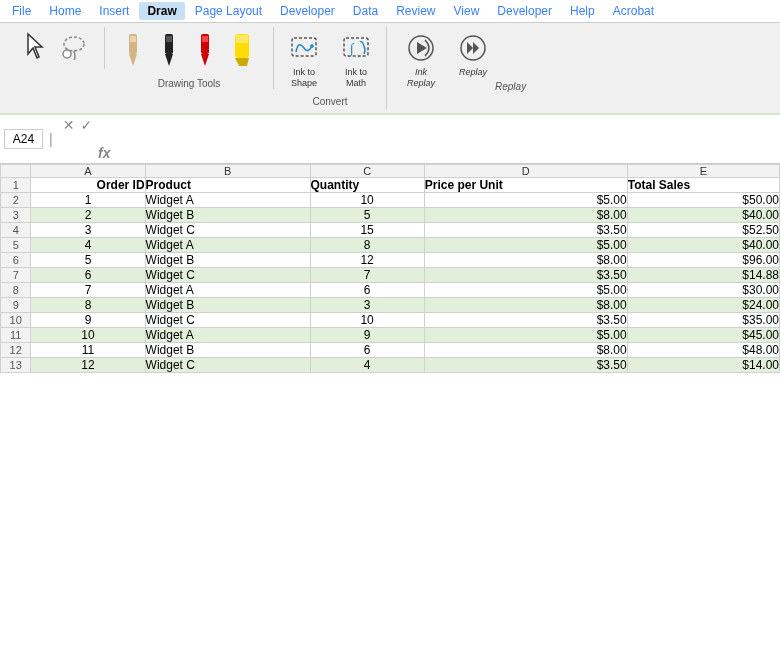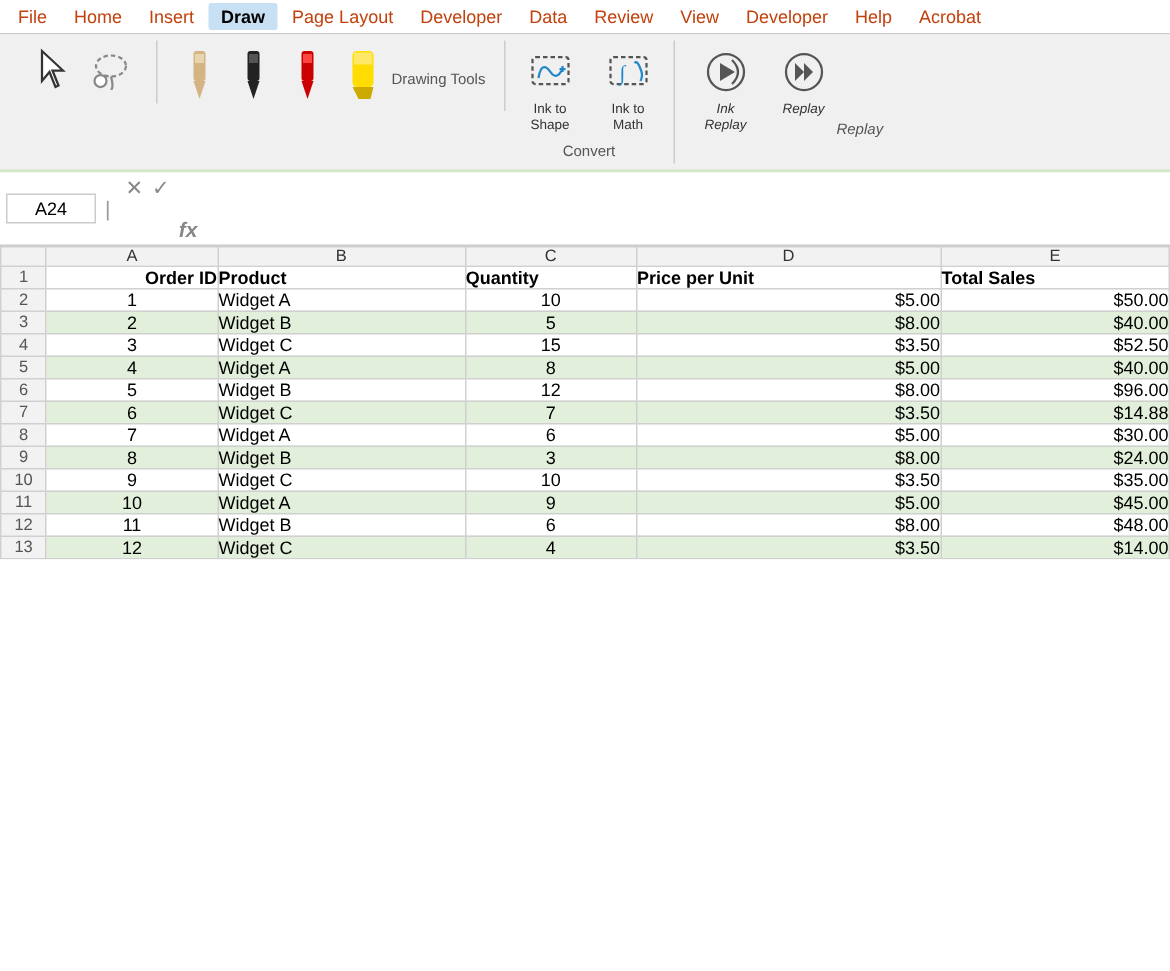--- a/index.html
+++ b/index.html
@@ -10,36 +10,37 @@
       display: flex;
       background: #fff;
       border-bottom: 1px solid #ccc;
       padding: 2px 4px;
       gap: 2px;
     }
     .menu-item {
       padding: 2px 8px;
       cursor: pointer;
       font-size: 12px;
-      color: #c2410c;
+      color: #3b82f6;
       border-radius: 2px;
     }
     .menu-item.active { background: #c7e0f4; color: #000; font-weight: 600; }
 
     
     .ribbon {
       background: #f0f0f0;
       border-bottom: 2px solid #d4e8c4;
       padding: 4px 8px;
       display: flex;
       align-items: flex-start;
       gap: 0;
     }
     .ribbon-group {
       display: flex;
+      flex-direction: column;
       align-items: center;
       border-right: 1px solid #ccc;
       padding: 2px 12px;
     }
     .ribbon-group:last-child { border-right: none; }
     .ribbon-group-label {
       font-size: 10px;
       color: #555;
       margin-top: 4px;
     }
@@ -95,21 +96,21 @@
     
     .formula-bar {
       display: flex;
       align-items: center;
       border-bottom: 1px solid #ccc;
       background: #fff;
       padding: 2px 4px;
       gap: 4px;
     }
     .cell-ref {
-      width: 60px;
+      width: 39px;
       border: 1px solid #ccc;
       padding: 2px 4px;
       font-size: 12px;
       text-align: center;
     }
     .formula-divider {
       color: #999;
       font-size: 14px;
       padding: 0 2px;
     }

